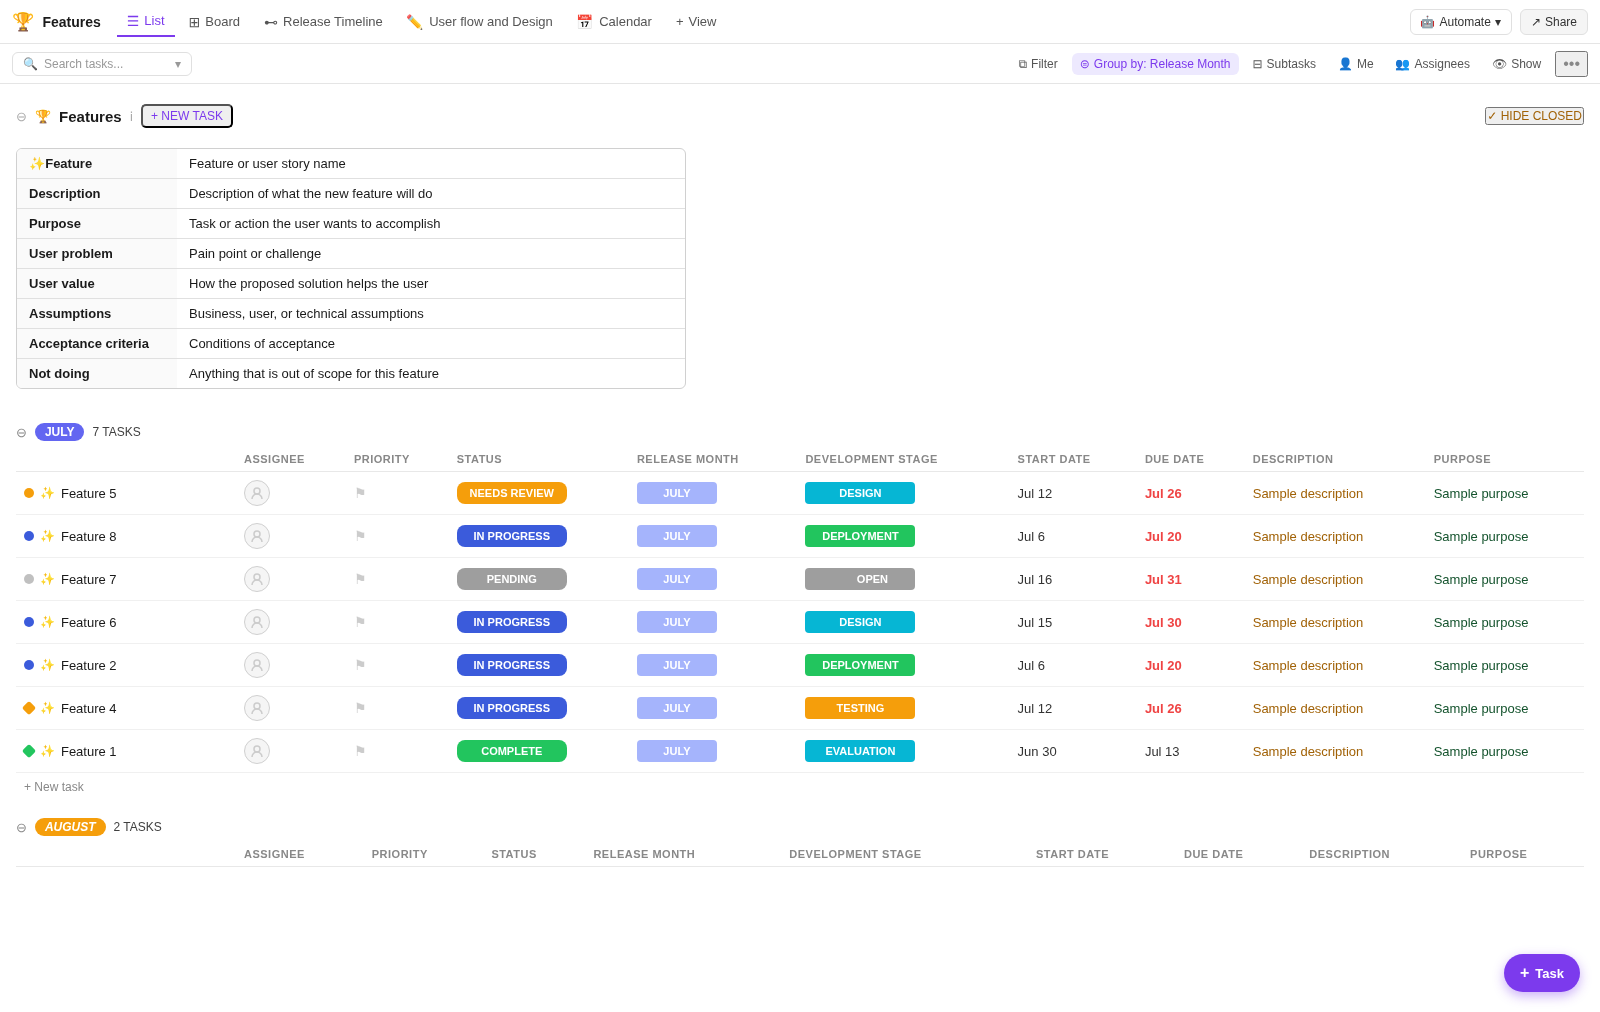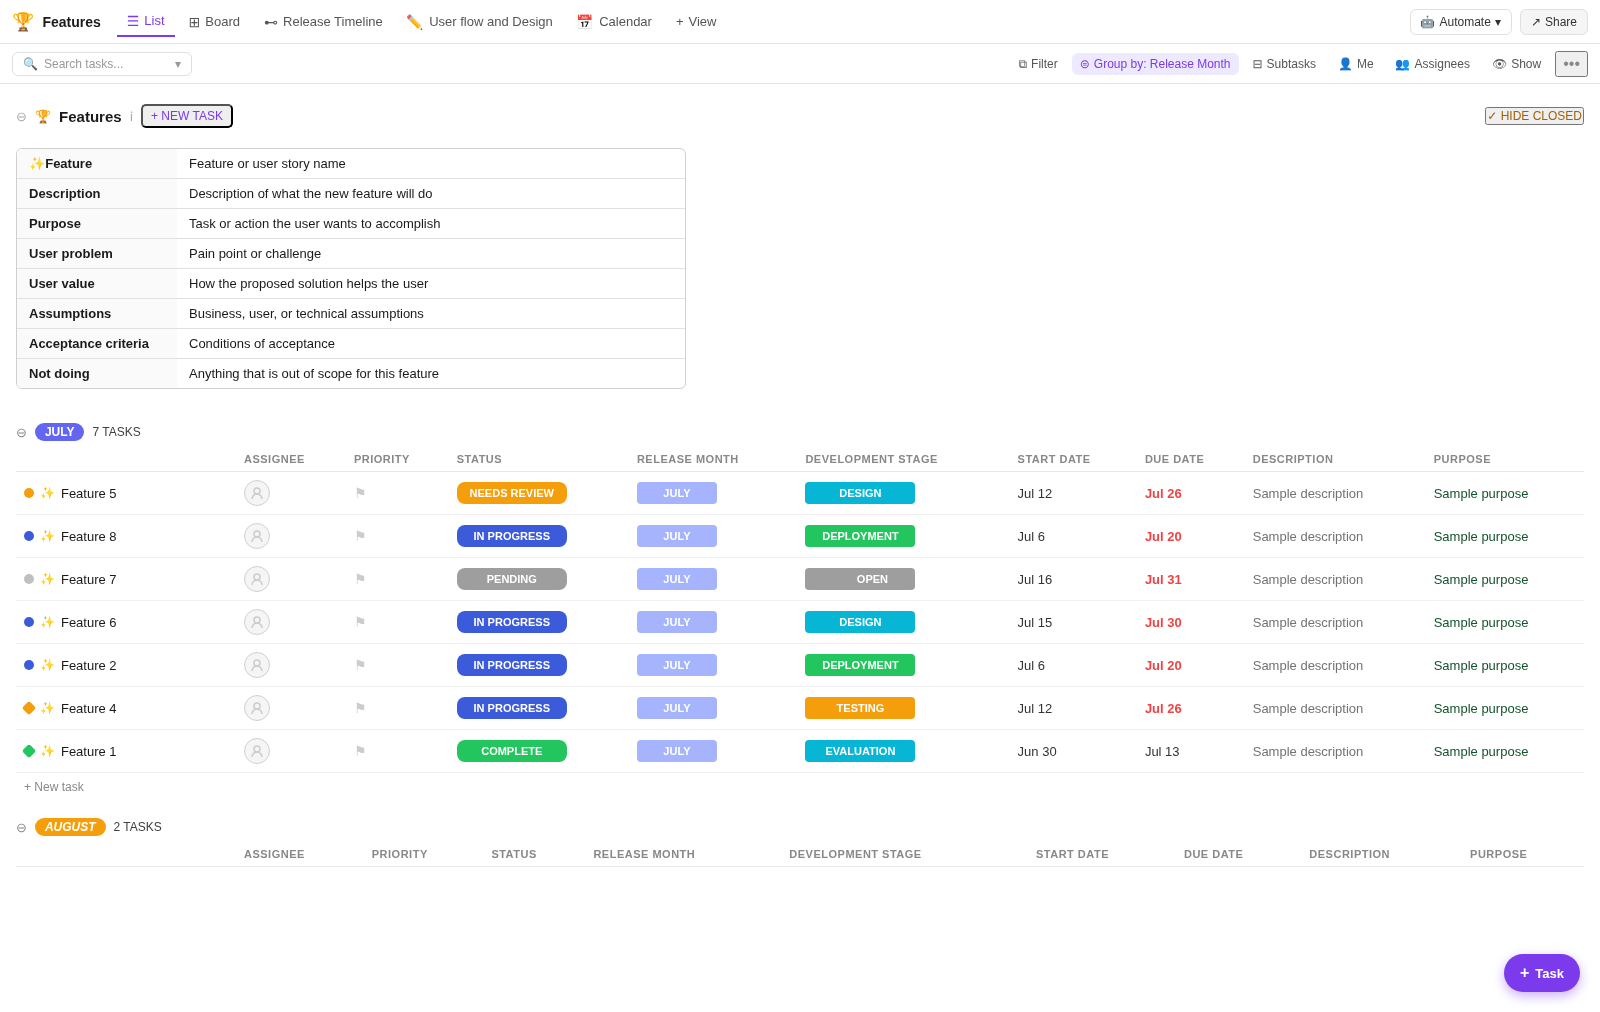--- a/index.html
+++ b/index.html
@@ -151,21 +151,21 @@
       text-align: center; min-width: 110px; color: #fff;
     }
     .dev-design { background: #06b6d4; }
     .dev-deployment { background: #22c55e; }
     .dev-open { background: #9e9e9e; padding-left: 34px; }
     .dev-testing { background: #f59e0b; color: #fff; }
     .dev-evaluation { background: #06b6d4; }
 
     .date-cell { color: #333; white-space: nowrap; }
     .date-overdue { color: #ef4444; font-weight: 600; }
-    .desc-cell { color: #737373; white-space: nowrap; overflow: hidden; text-overflow: ellipsis; max-width: 140px; }
+    .desc-cell { color: #a16207; white-space: nowrap; overflow: hidden; text-overflow: ellipsis; max-width: 140px; }
     .purpose-cell { color: #14532d; white-space: nowrap; overflow: hidden; text-overflow: ellipsis; max-width: 130px; }
 
     .new-task-row td { padding: 6px 8px; }
     .new-task-link { color: #888; font-size: 12px; cursor: pointer; }
 
     
     .fab {
       position: fixed; bottom: 20px; right: 20px;
       display: flex; align-items: center; gap: 6px;
       background: #7c3aed; color: #fff; font-weight: 600;

